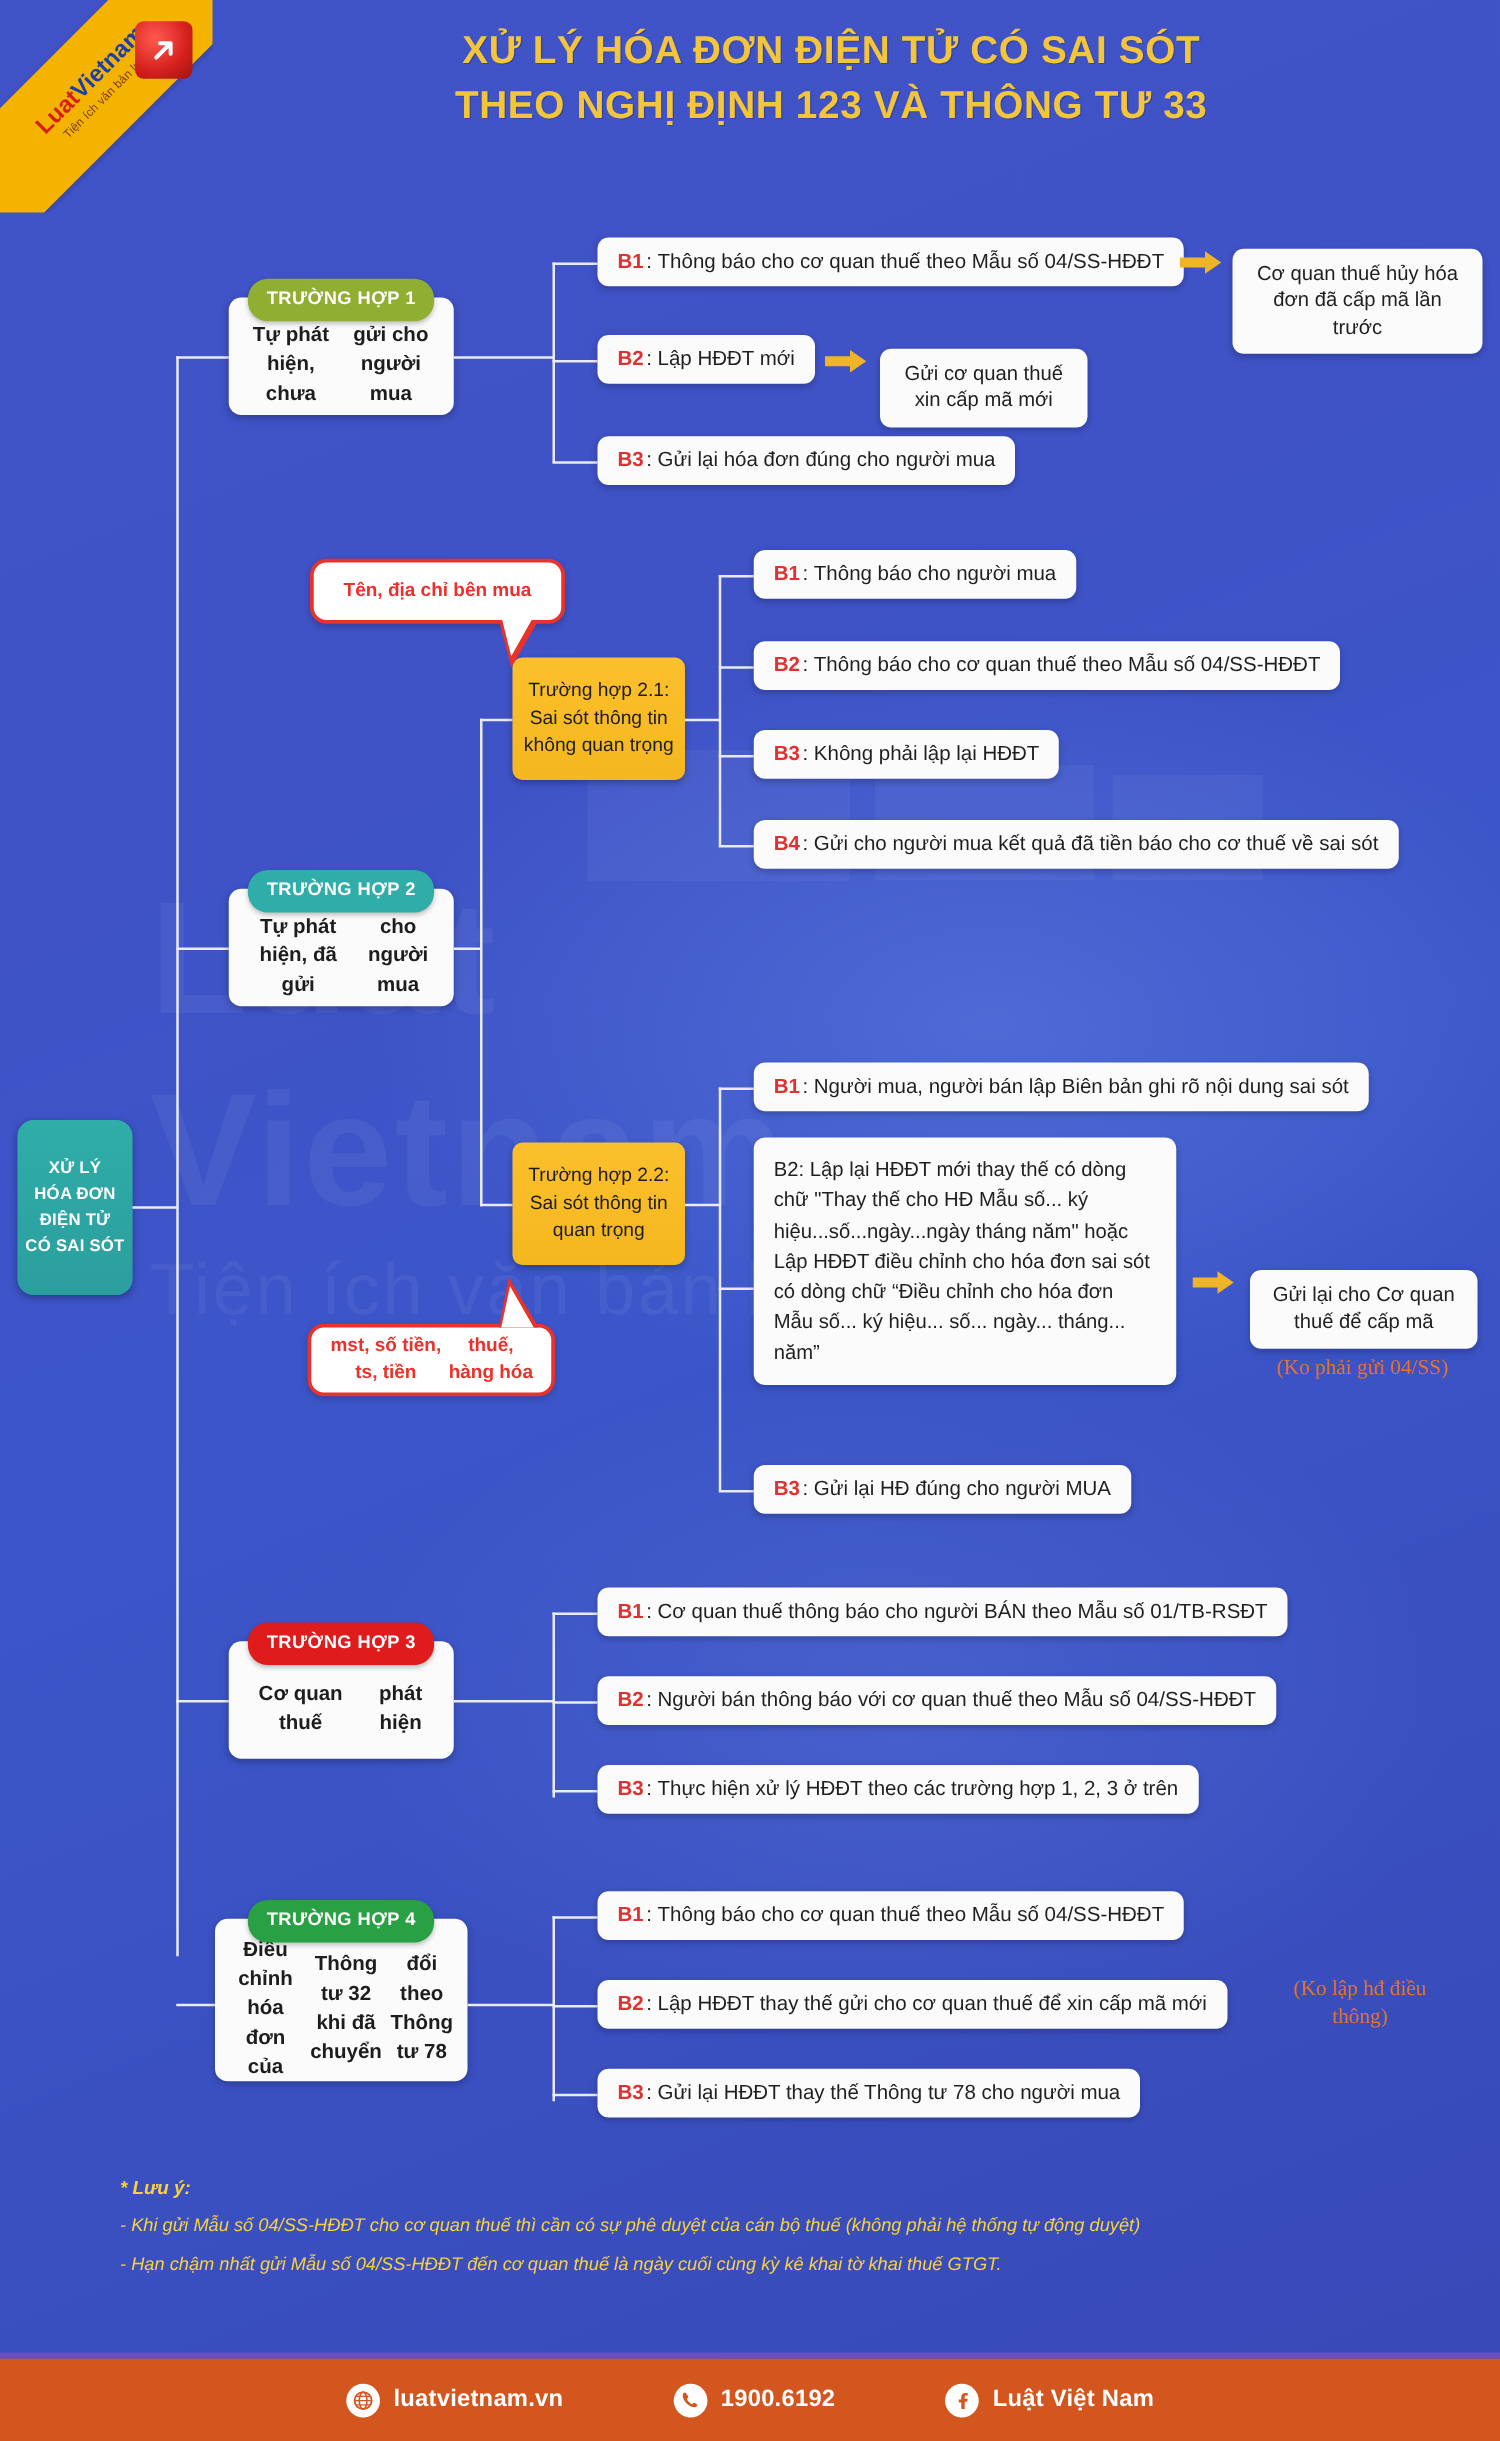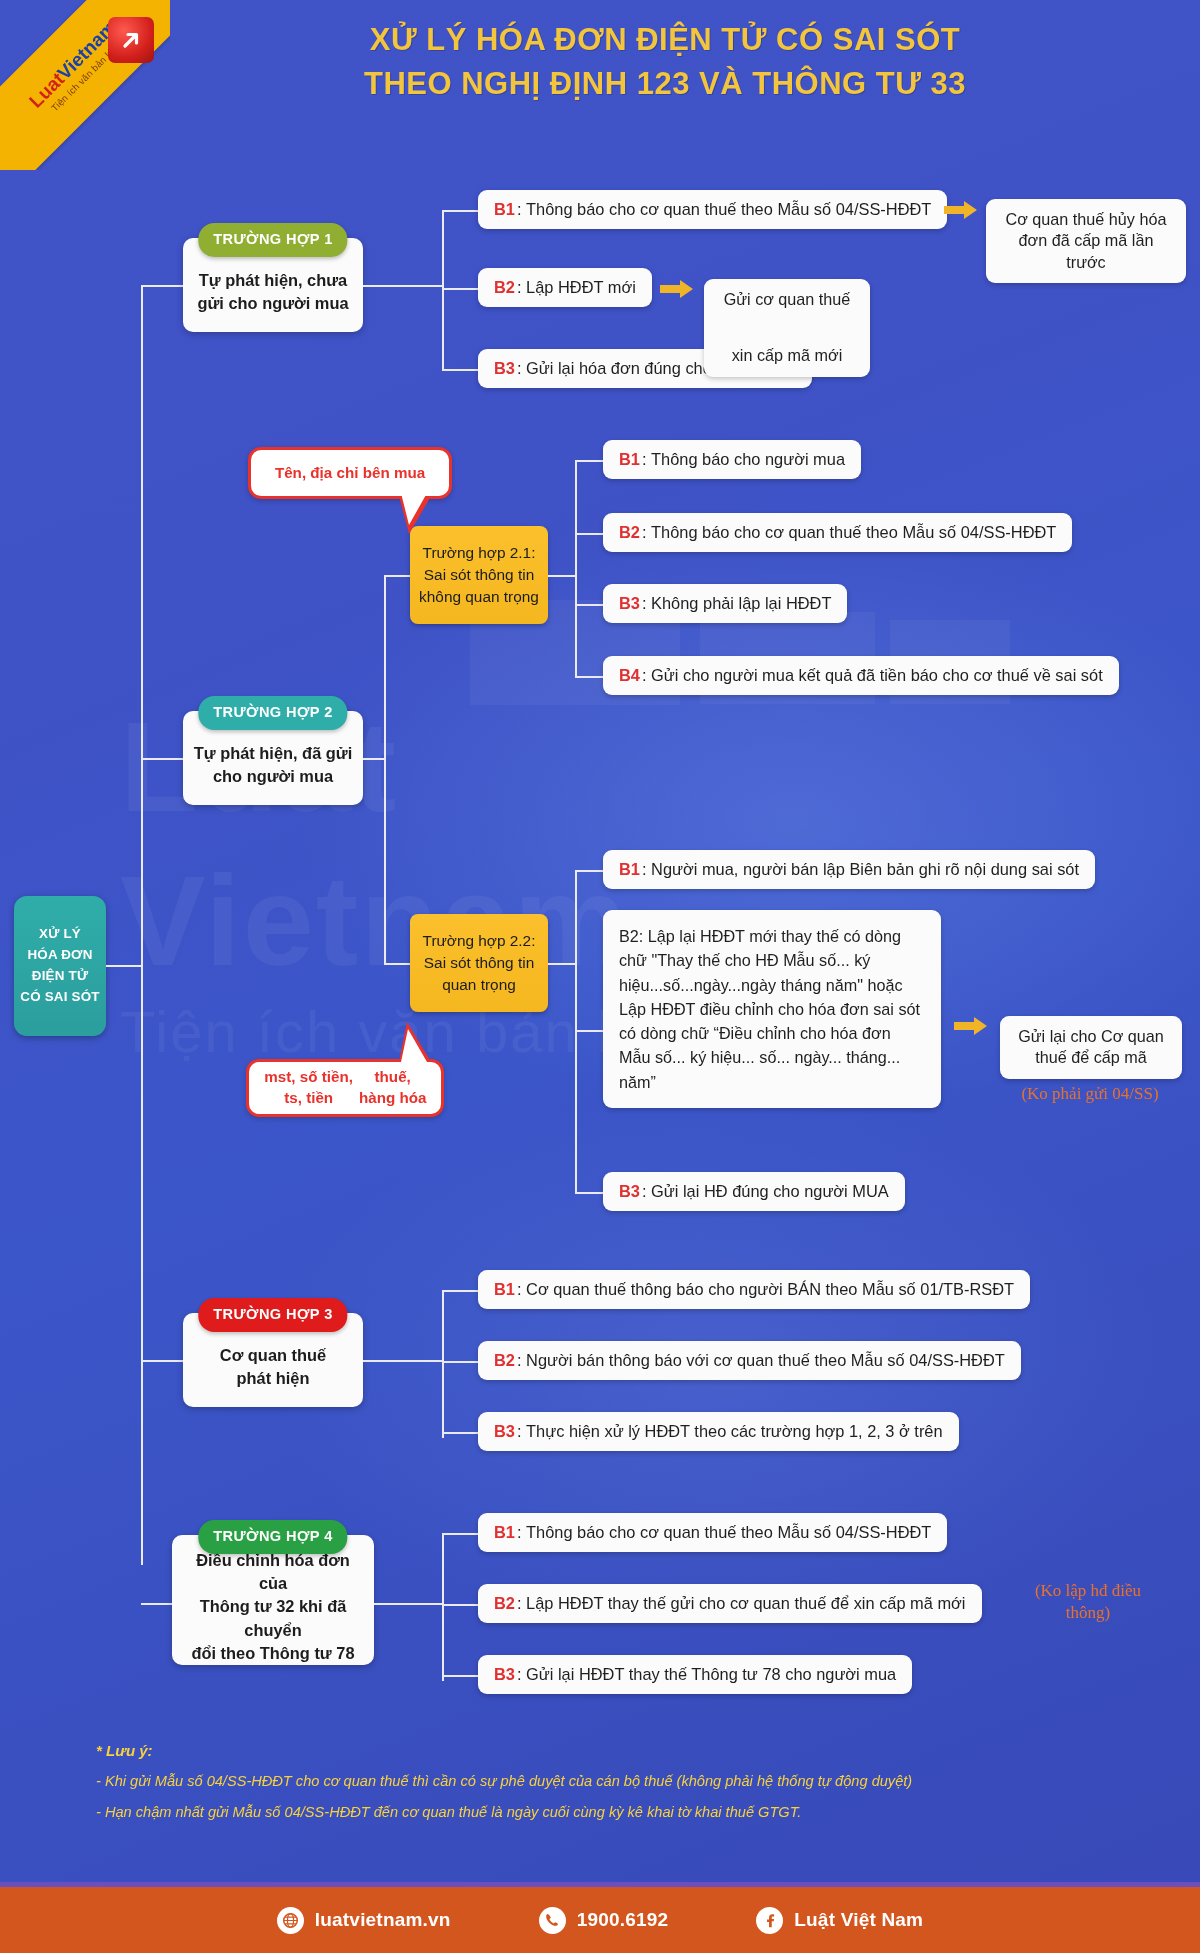--- a/index.html
+++ b/index.html
@@ -144,21 +144,21 @@
     margin-top: 24px;
   }
 
   
   .case-card {
     position: absolute;
     background: #fbfbfb;
     border-radius: 10px;
     box-shadow: 0 2px 6px rgba(0,0,0,0.25);
     display: flex;
-    flex-direction: column;
+    flex-direction: row;
     align-items: center;
     justify-content: center;
     text-align: center;
     font-size: 16.4px;
     font-weight: bold;
     line-height: 1.42;
     color: #1d1d1d;
     padding: 26px 10px 12px;
   }
   .case-badge {
@@ -387,21 +387,21 @@
   <div class="node plain" style="left:986px;top:175px;width:200px;flex-direction:column;">
     <div>Cơ quan thuế hủy hóa</div>
     <div>đơn đã cấp mã lần trước</div>
   </div>
 
   <div class="arrow" style="left:660px;top:279px;">
     <svg width="34" height="20" viewBox="0 0 34 20" aria-hidden="true">
       <path d="M0 6 H20 V1 L33 10 L20 19 V14 H0 Z" fill="#f0b429"></path>
     </svg>
   </div>
-  <div class="node plain" style="left:704px;top:255px;width:166px;flex-direction:column;gap:35px;">
+  <div class="node plain" style="left:704px;top:255px;width:166px;flex-direction:column;">
     <div>Gửi cơ quan thuế</div>
     <div>xin cấp mã mới</div>
   </div>
 
   <div class="ln h" style="left:141px;top:758px;width:42px;"></div>
   <div class="case-card" style="left:183px;top:711px;width:180px;height:94px;">
     <div class="case-badge" style="background:#2fada9;">TRƯỜNG HỢP 2</div>
     <div>Tự phát hiện, đã gửi</div>
     <div>cho người mua</div>
   </div>

